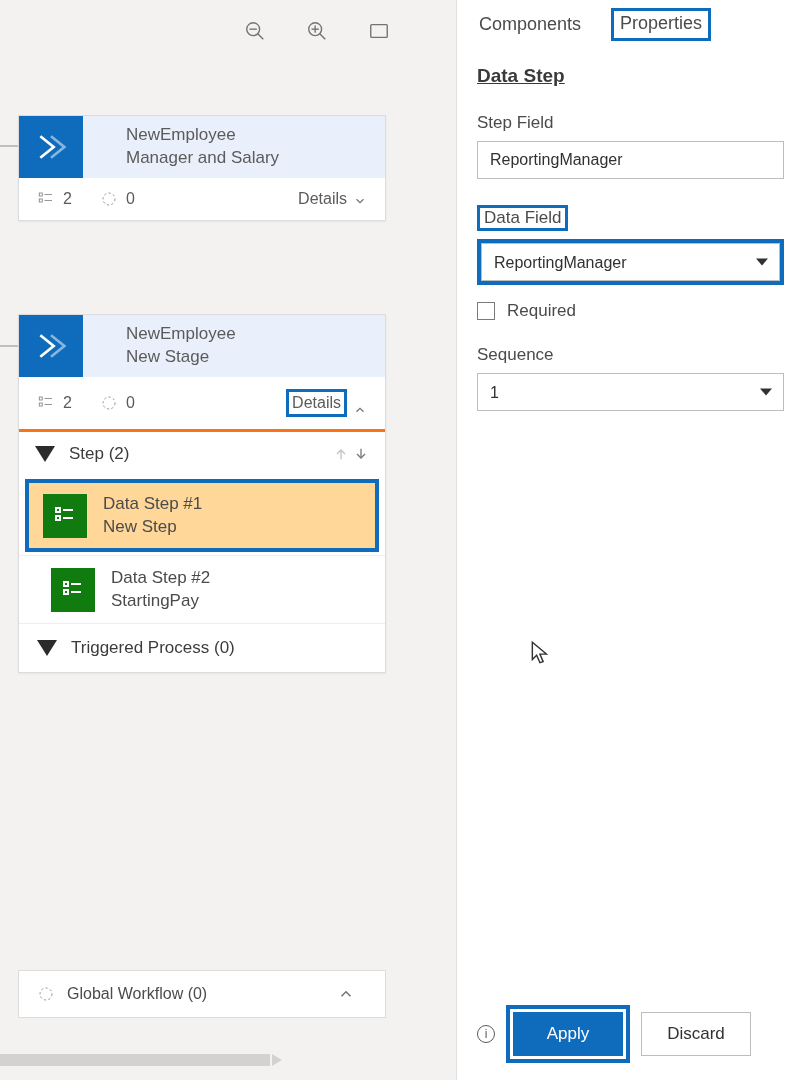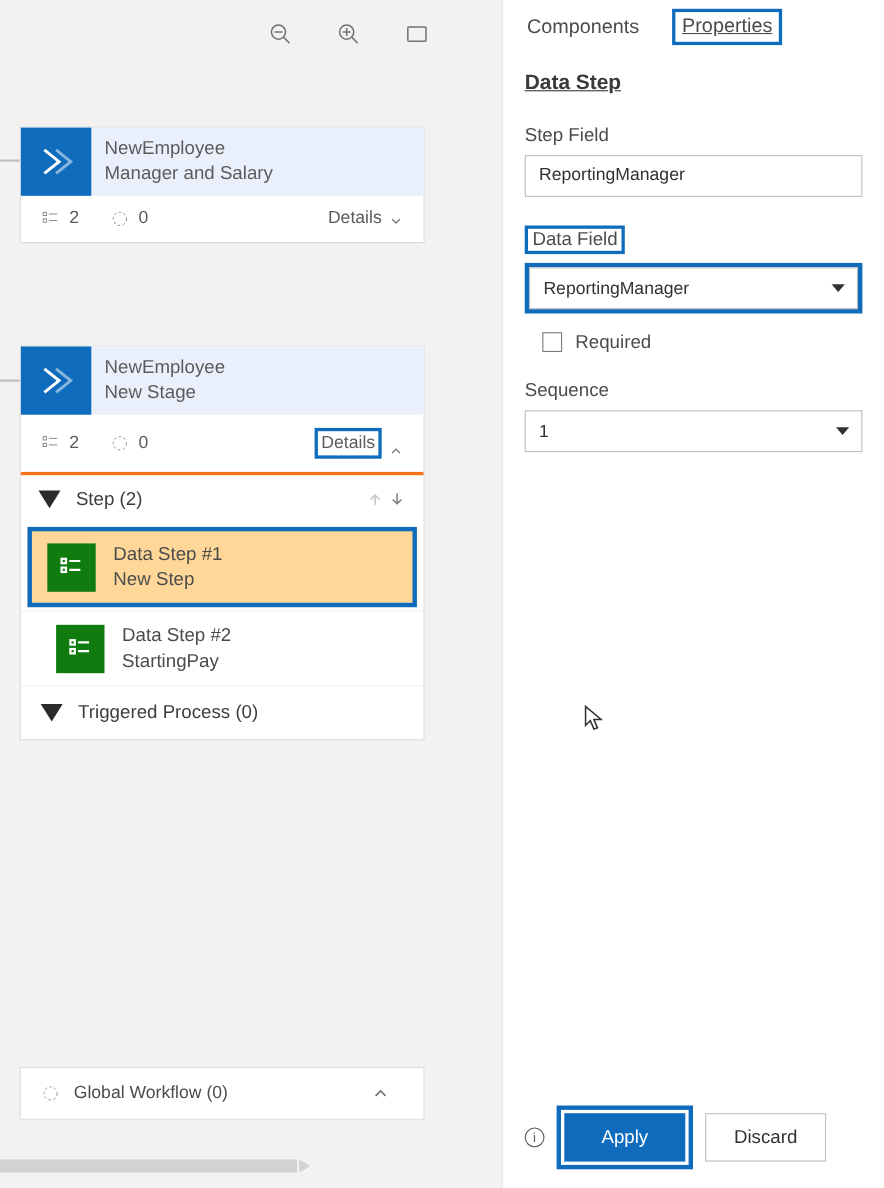--- a/index.html
+++ b/index.html
@@ -46,20 +46,21 @@
       width: 368px;
       background: #ffffff;
       border: 1px solid #dcdcdc;
       box-shadow: 0 1px 2px rgba(0,0,0,0.05);
     }
     .stage.first { top: 115px; }
     .stage.second { top: 314px; }
     .stage-header {
       display: flex;
       background: #eaf0fb;
+      gap: 31px;
     }
     .stage-icon {
       width: 64px;
       height: 62px;
       background: #0f6cbd;
       display: flex;
       align-items: center;
       justify-content: center;
       flex-shrink: 0;
     }
@@ -151,21 +152,21 @@
     
     .hscroll {
       position:absolute; left:0; bottom:14px; width:270px; height:12px;
       background:#d4d2d0; border-radius:0;
     }
     .hscroll::after { content:''; position:absolute; right:-12px; top:0; width:0; height:0;
       border-top:6px solid transparent; border-bottom:6px solid transparent; border-left:10px solid #d4d2d0;}
     
     .tabs { display:flex; padding: 8px 20px 0; gap: 28px; font-size:18px; color:#4b4b4b; }
     .tab { padding: 6px 2px; cursor:pointer; }
-    .tab.hl { border: 3px solid #0f6cbd; padding: 2px 6px; text-decoration: underline; }
+    .tab.hl { border: 3px solid #0f6cbd; padding: 2px 6px; }
     .panel-body { padding: 24px 20px; flex:1; overflow:auto; }
     .section-title { font-size:19px; font-weight:600; color:#3a3a3a; margin-bottom:18px;text-decoration:underline; }
     .field-label { font-size:17px; color:#4b4b4b; margin: 8px 0 8px; display:inline-block; }
     .field-label.hl { border: 3px solid #0f6cbd; padding: 0 4px; }
     .input-text {
       width: 100%;
       height: 38px;
       border: 1px solid #bdbdbd;
       padding: 0 12px;
       font-size: 16px;
@@ -177,21 +178,21 @@
     .select {
       width:100%; height:38px; border:1px solid #bdbdbd; background:#fff;
       padding: 0 12px; font-size:16px; color:#323130;
       appearance:none; -webkit-appearance:none;
     }
     .select-wrap::after {
       content:''; position:absolute; right:12px; top:50%; transform:translateY(-50%);
       width:0; height:0; border-left:6px solid transparent; border-right:6px solid transparent;
       border-top:7px solid #323130;
     }
-    .checkbox-row { display:flex; align-items:center; gap:12px; margin:16px 16px; font-size:17px; color:#4b4b4b;}
+    .checkbox-row { display:flex; align-items:center; gap:12px; margin:16px 0; font-size:17px; color:#4b4b4b;}
     .checkbox { width:18px; height:18px; border:1.5px solid #7a7a7a; background:#fff; }
     .panel-footer { display:flex; align-items:center; gap:18px; padding: 14px 20px 24px; }
     .panel-footer .info { width:18px; height:18px; border:1.5px solid #5b5b5b; border-radius:50%; display:flex; align-items:center; justify-content:center; font-size:12px; color:#5b5b5b; }
     .btn { min-width:110px; height:44px; font-size:17px; display:flex; align-items:center; justify-content:center; cursor:pointer; }
     .btn.primary { background:#0f6cbd; color:#fff; border:none; }
     .btn.primary.hl { outline: 4px solid #0f6cbd; outline-offset: 3px; }
     .btn.secondary { background:#fff; color:#323130; border:1px solid #bdbdbd; }
     
     .cursor-graphic { position:absolute; left:530px; top:640px; pointer-events:none; }
     .cursor-graphic svg { width:22px; height:26px; }

